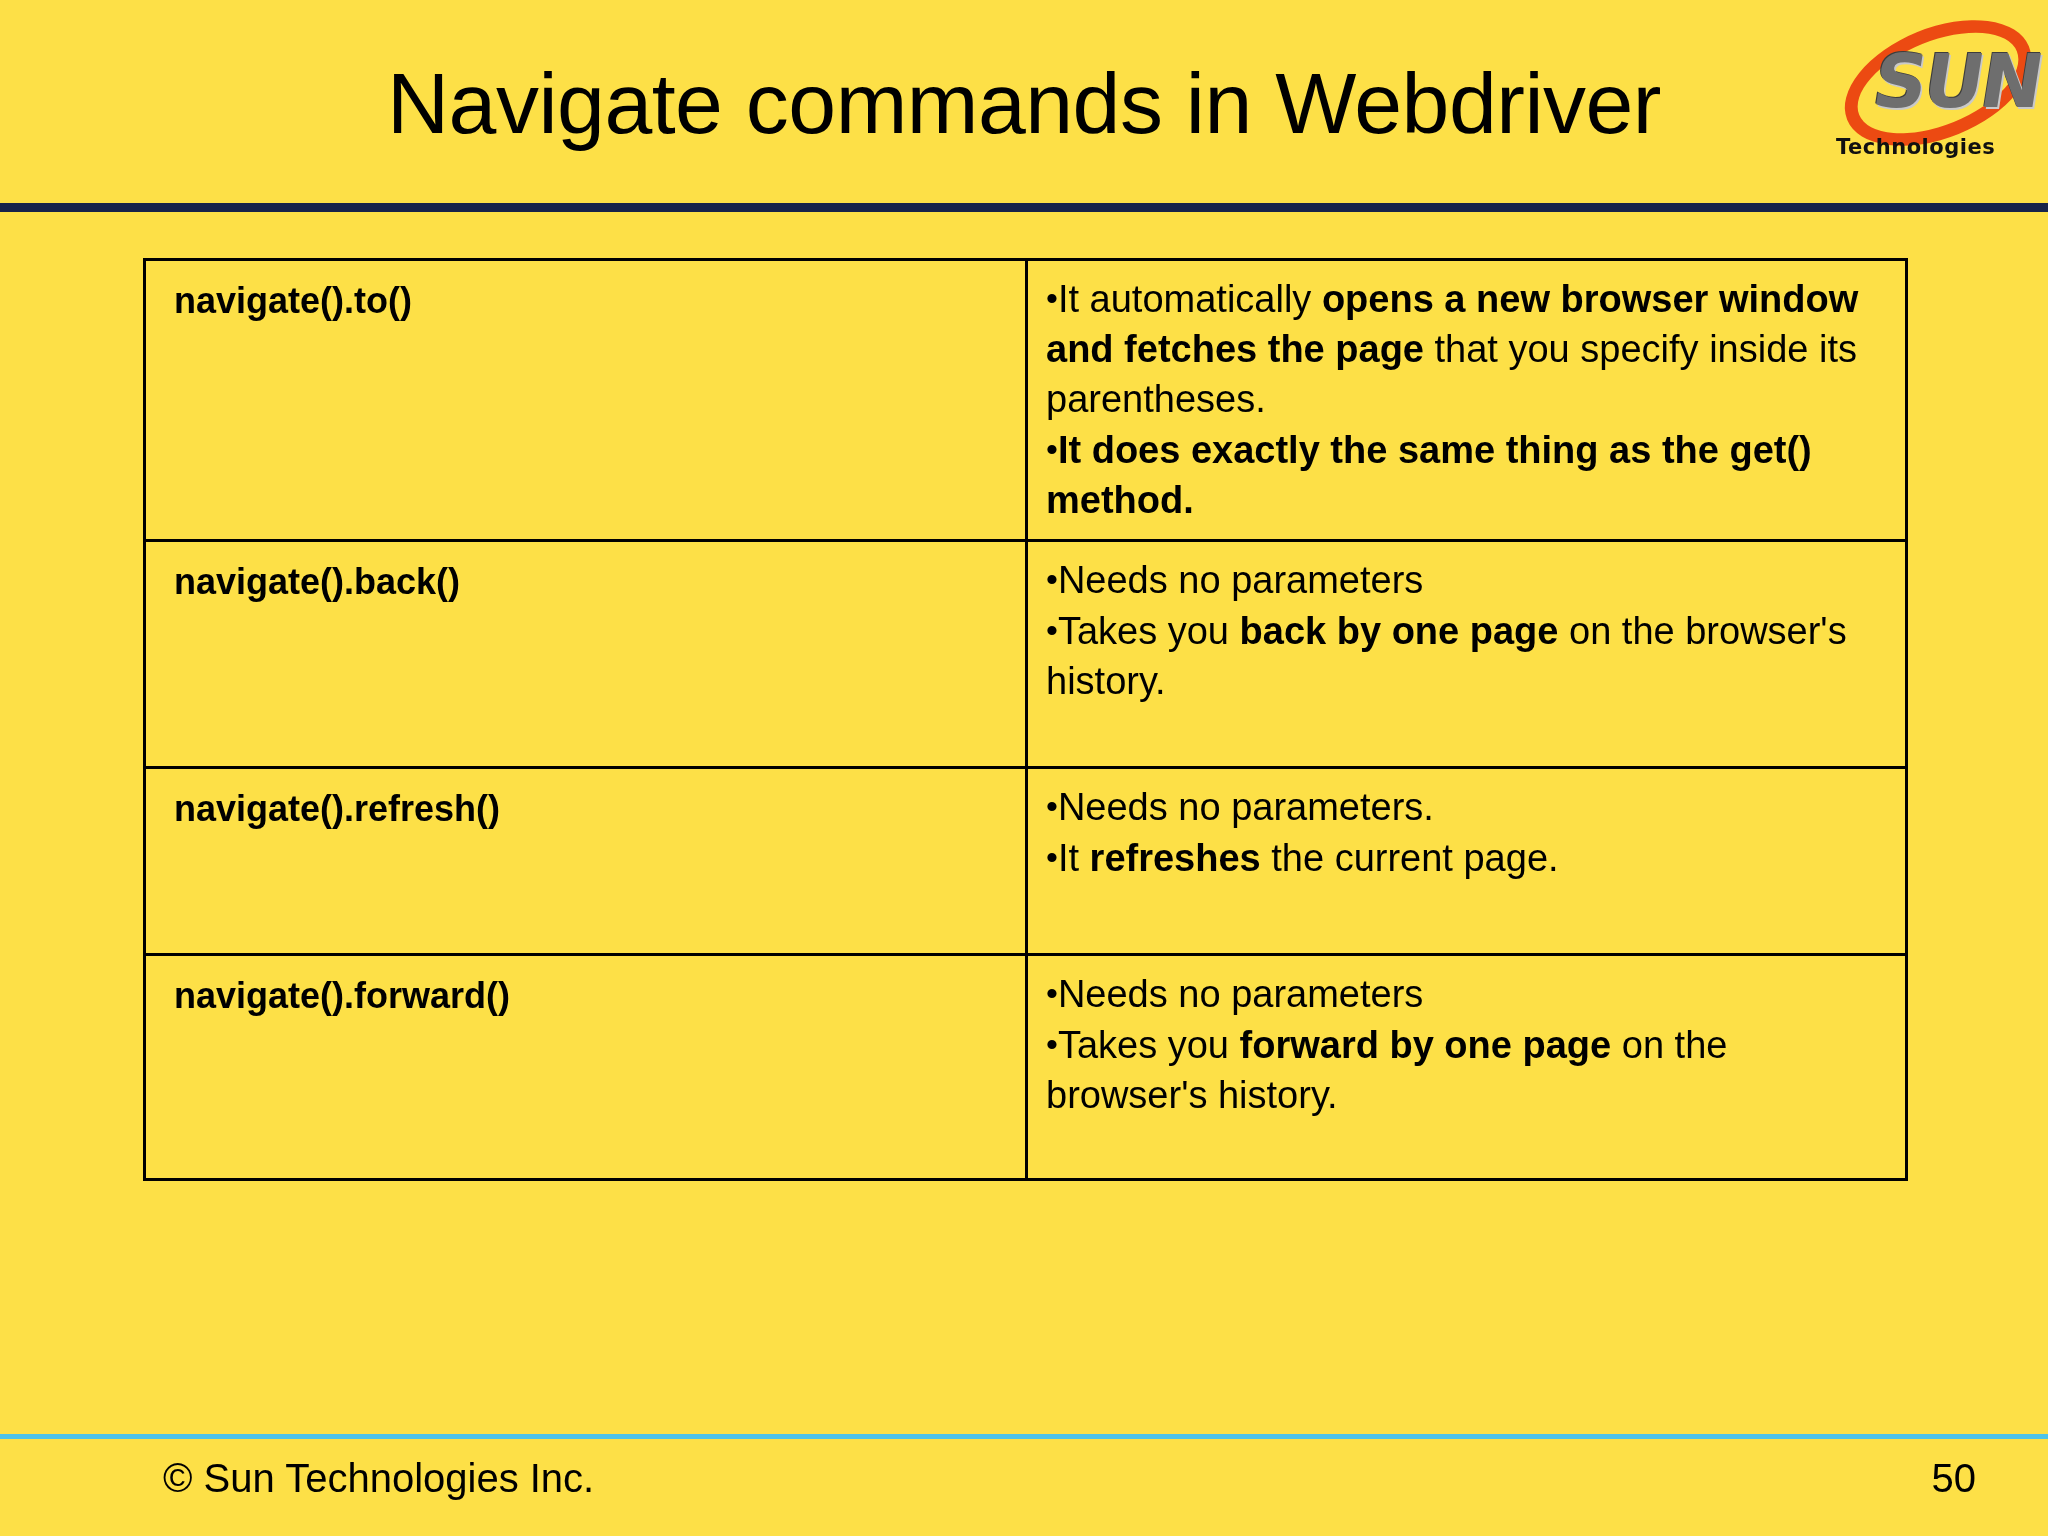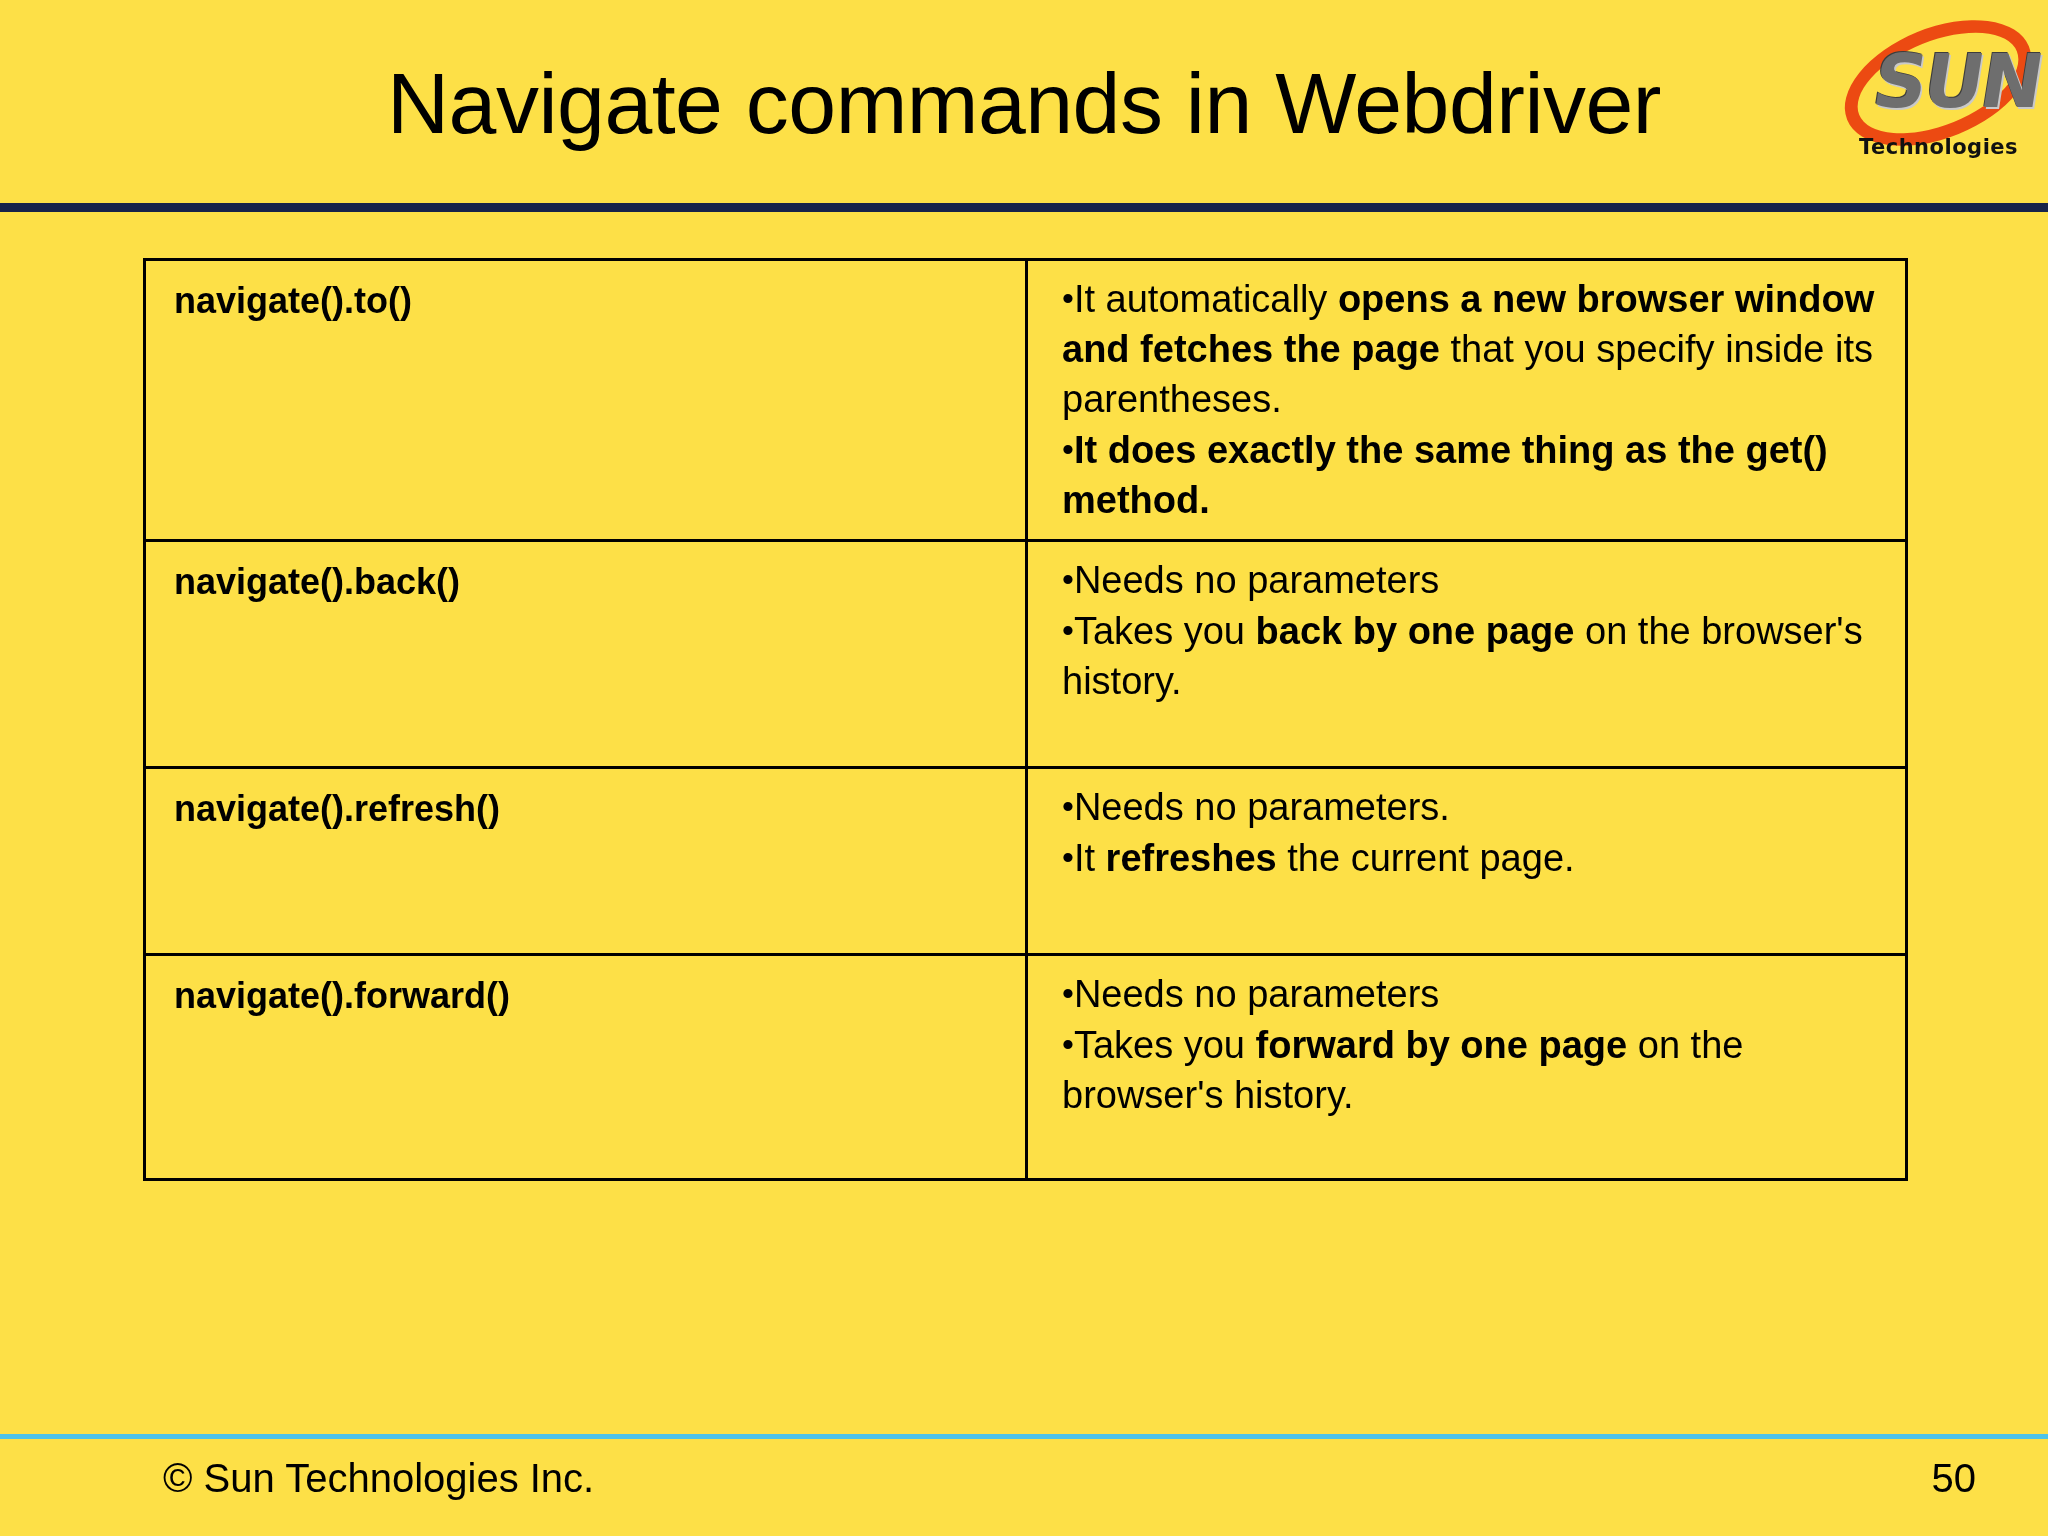--- a/index.html
+++ b/index.html
@@ -75,21 +75,21 @@
     color: #6e6e6e;
     letter-spacing: -3px;
     transform: skewX(-9deg);
     text-shadow: 2px 2px 0 #c9c9c9, -1px -1px 0 #3d3d3d;
   }
   .logo-word {
     position: absolute;
     left: 0;
     top: 120px;
     width: 205px;
-    text-align: center;
+    text-align: left;
     font-family: "DejaVu Sans", sans-serif;
     font-weight: bold;
     font-size: 21px;
     line-height: 26px;
     color: #111111;
     letter-spacing: 0.5px;
   }
 
   
   .cmd-table {
@@ -109,21 +109,21 @@
   .col-desc { width: 880px; }
 
   .cmd-cell {
     padding: 14px 0 0 28px;
     font-size: 36px;
     line-height: 52px;
     font-weight: bold;
     color: #000000;
   }
   .desc-cell {
-    padding: 12px 18px 14px 34px;
+    padding: 12px 18px 14px 18px;
   }
   .bullet-line {
     font-size: 38px;
     line-height: 50px;
     color: #000000;
     text-indent: 0;
   }
   .bullet-line .dot {
     font-size: 34px;
     vertical-align: 2px;

